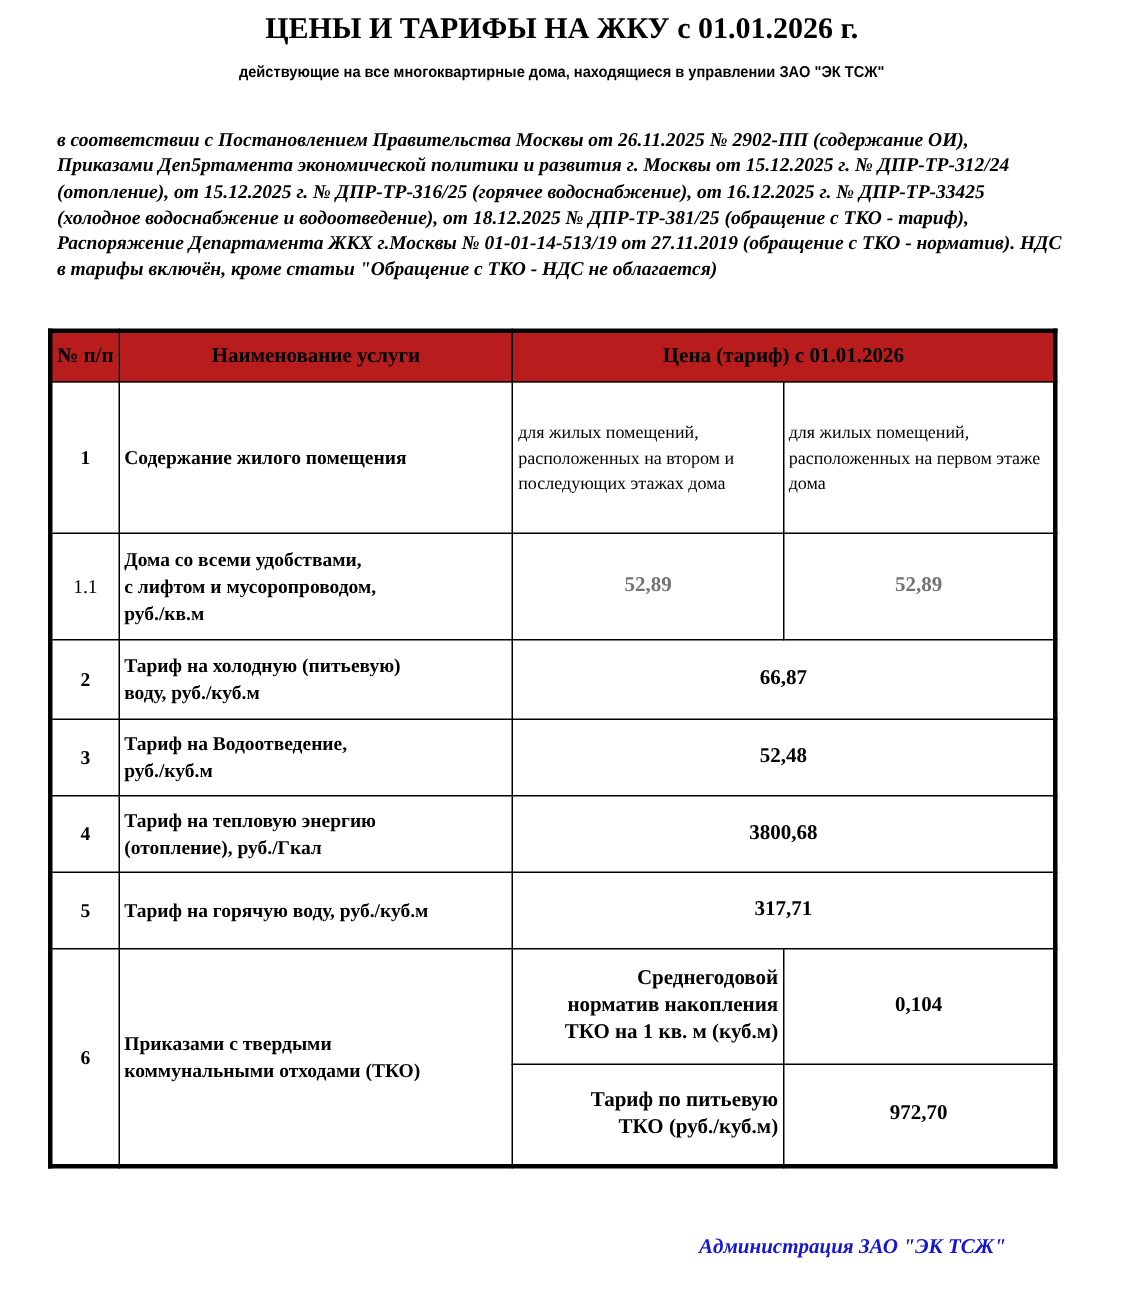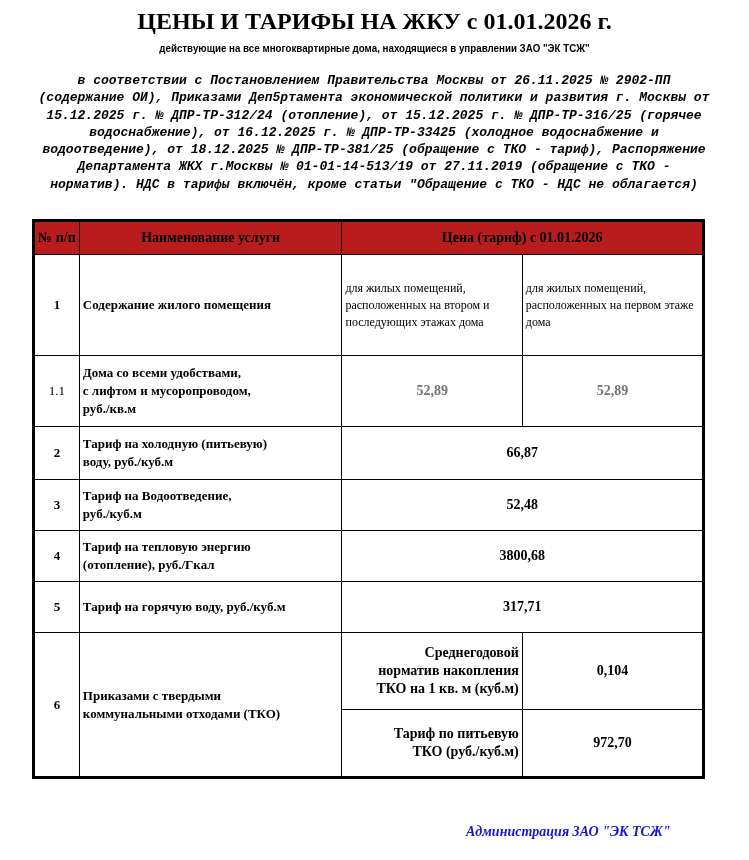--- a/index.html
+++ b/index.html
@@ -1,28 +1,28 @@
 <!DOCTYPE html>
 <html><head>
 <meta charset="utf-8">
 <style>
   html, body { margin: 0; padding: 0; background: #ffffff; }
   body { width: 749px; height: 860px; position: relative; overflow: hidden; color: #000; }
   .title {
     position: absolute; left: 0; top: 8px; width: 749px; text-align: center;
-    font-family: "Liberation Serif", serif; font-weight: bold; font-size: 24px;
+    font-family: "Liberation Serif", serif; font-weight: bold; font-size: 20px;
   }
   .subtitle {
     position: absolute; left: 0; top: 42px; width: 749px; text-align: center;
     font-family: "Liberation Sans", sans-serif; font-weight: bold; font-size: 10.5px;
     transform: scaleX(0.93);
   }
   .basis {
-    position: absolute; left: 38px; top: 72px; width: 672px; text-align: center;
-    font-family: Liberation Mono, monospace; font-style: italic; font-weight: bold;
+    position: absolute; left: 38px; top: 84px; width: 672px; text-align: left;
+    font-family: Liberation Serif, serif; font-style: italic; font-weight: bold;
     font-size: 13px; line-height: 17.3px;
   }
   table.tariffs {
     position: absolute; left: 32px; top: 219px; width: 673px;
     border-collapse: collapse; border: 3px solid #000;
     font-family: "Liberation Serif", serif; font-size: 13px;
   }
   table.tariffs td, table.tariffs th {
     border: 1px solid #000; padding: 0 3px; vertical-align: middle;
   }

